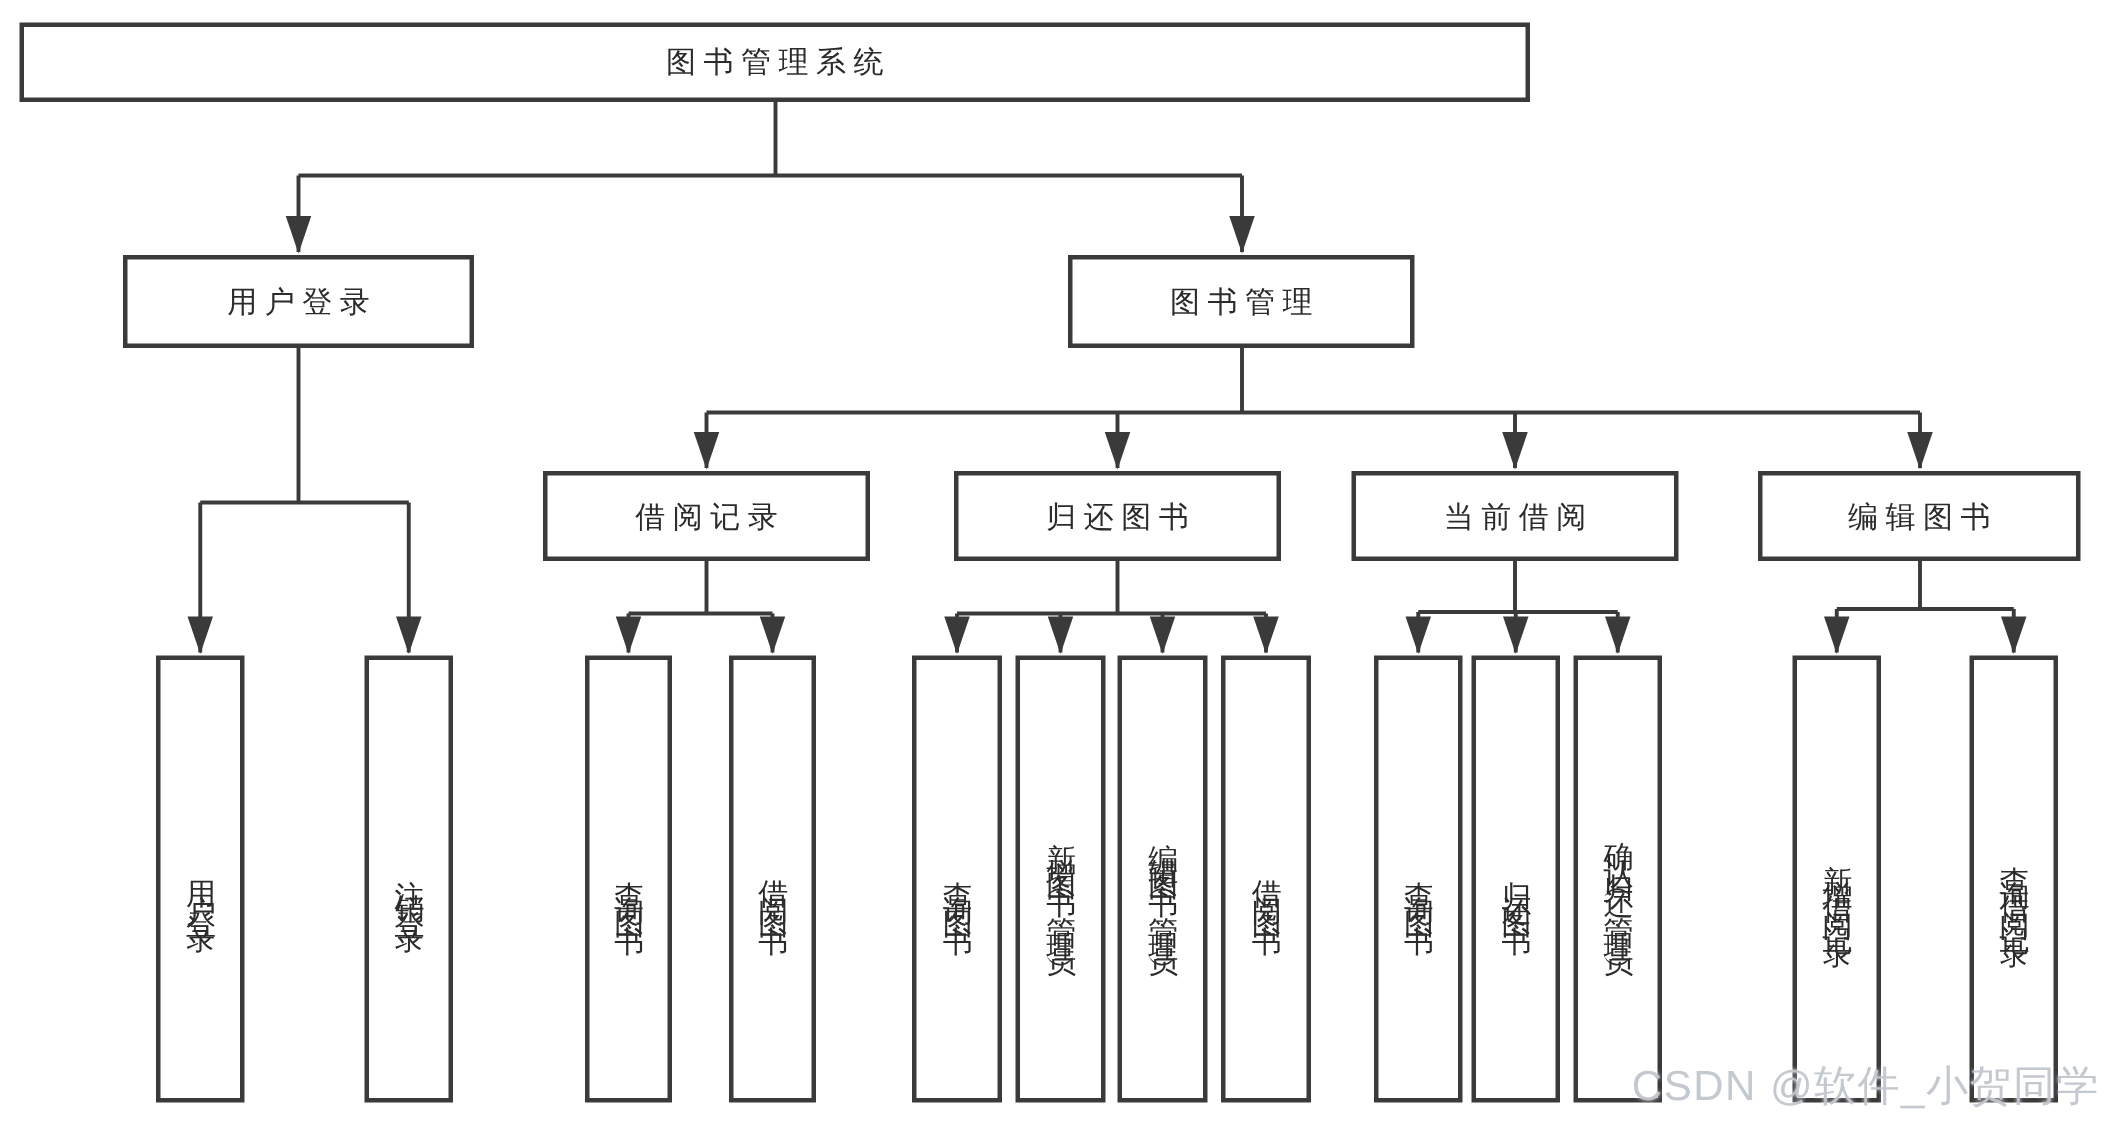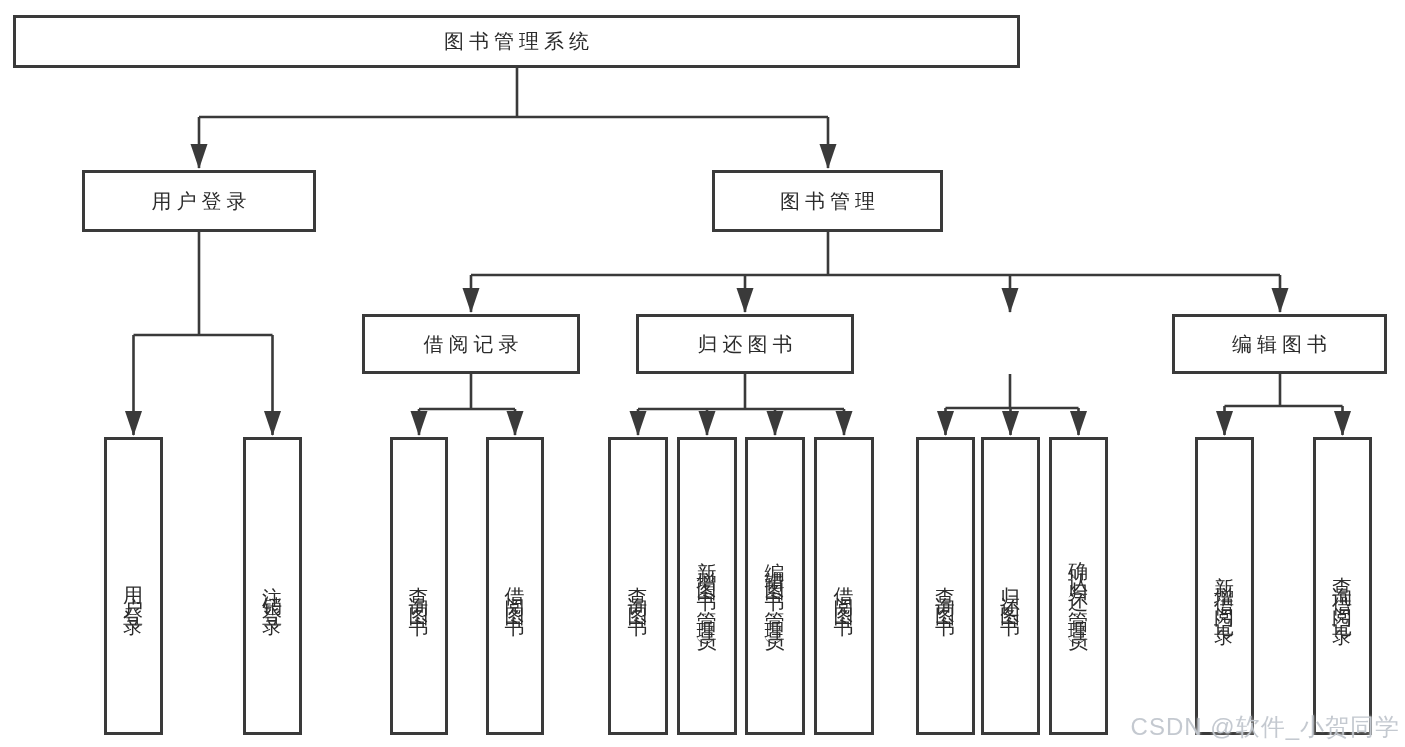--- a/index.html
+++ b/index.html
@@ -12,21 +12,21 @@
     position:absolute; box-sizing:border-box; border:3px solid #3a3a3a;
     background:#ffffff; display:flex; align-items:center; justify-content:center;
     color:#2b2b2b;
   }
   .hbox { font-size:20px; }
   .hbox .lbl { letter-spacing:5px; margin-right:-5px; white-space:nowrap; }
   .vbox { top:437px; height:298px; font-size:20px; }
   .vbox .lbl { writing-mode:vertical-rl; line-height:1; letter-spacing:10px; margin-bottom:-10px; }
   .watermark {
     position:absolute; right:5px; bottom:4px; z-index:6;
-    font-size:24px; color:rgba(193,198,206,0.95); letter-spacing:1px;
+    font-size:28px; color:rgba(193,198,206,0.95); letter-spacing:1px;
     text-shadow:0 0 3px rgba(255,255,255,0.85); white-space:nowrap;
   }
 </style>
 </head>
 <body>
 
 <div class="canvas">
 
   <svg class="connectors" viewBox="0 0 1405 747" xmlns="http://www.w3.org/2000/svg">
     <path fill="none" stroke="#3a3a3a" stroke-width="2.6" d="M517 68 V117 M199 117 H828 M199 117 V168 M828 117 V168
@@ -69,20 +69,23 @@
   <div class="node hbox" style="left:712px;top:170px;width:231px;height:62px">
     <span class="lbl">图书管理</span>
   </div>
 
   <div class="node hbox" style="left:362px;top:314px;width:218px;height:60px">
     <span class="lbl">借阅记录</span>
   </div>
   <div class="node hbox" style="left:636px;top:314px;width:218px;height:60px">
     <span class="lbl">归还图书</span>
   </div>
+  <div class="node hbox" style="left:901px;top:314px;width:218px;height:60px">
+    <span class="lbl">当前借阅</span>
+  </div>
   <div class="node hbox" style="left:1172px;top:314px;width:215px;height:60px">
     <span class="lbl">编辑图书</span>
   </div>
 
   <div class="node vbox" style="left:104px;width:59px">
     <span class="lbl">用户登录</span>
   </div>
   <div class="node vbox" style="left:243px;width:59px">
     <span class="lbl">注销登录</span>
   </div>

